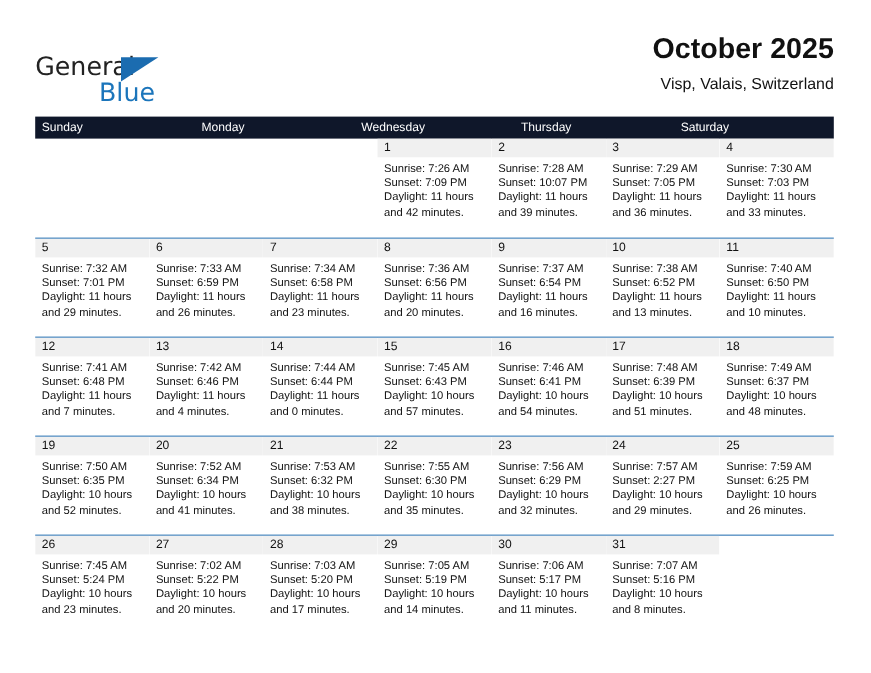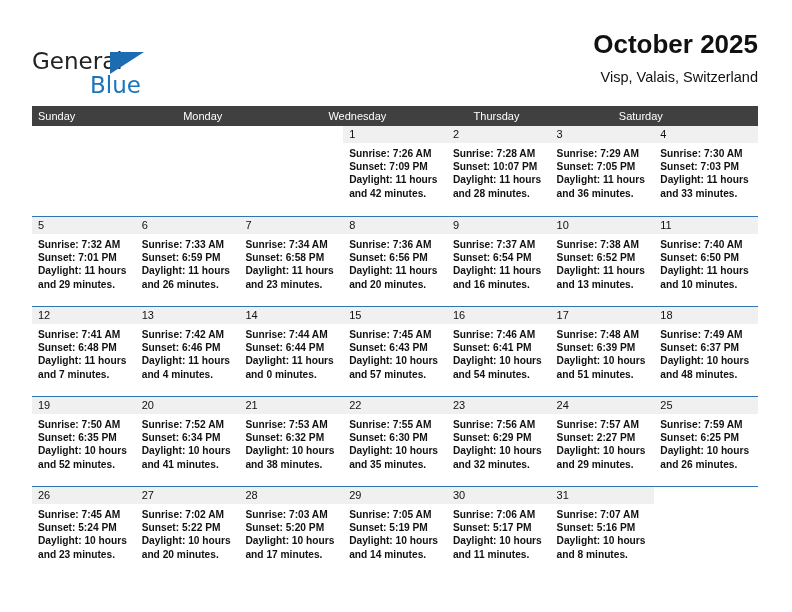--- a/index.html
+++ b/index.html
@@ -89,21 +89,21 @@
 
   
   .calendar {
     position: absolute;
     left: 32px;
     top: 106px;
     width: 726px;
   }
   .weekday-row {
     display: flex;
-    background: #404040;
+    background: #0f172a;
     height: 20px;
   }
   .weekday {
     flex: 1 1 0;
     color: #ffffff;
     font-size: 11px;
     line-height: 20px;
     padding-left: 6px;
     box-sizing: border-box;
     white-space: nowrap;
@@ -133,21 +133,20 @@
     box-sizing: border-box;
   }
   .day-cell.blank .day-number-strip {
     background: transparent;
   }
   .day-info {
     padding: 4px 8px 0 6px;
     font-size: 10.2px;
     line-height: 13.2px;
     color: #111111;
-    font-weight: bold;
   }
   .day-info div {
     white-space: nowrap;
   }
 </style>
 </head>
 <body>
 
 <div class="page">
 
@@ -193,21 +192,21 @@
               <div>Daylight: 11 hours</div>
               <div>and 42 minutes.</div>
             </div>
           </div>
           <div class="day-cell">
             <div class="day-number-strip">2</div>
             <div class="day-info">
               <div>Sunrise: 7:28 AM</div>
               <div>Sunset: 10:07 PM</div>
               <div>Daylight: 11 hours</div>
-              <div>and 28 minutes.</div>
+              <div>and 39 minutes.</div>
             </div>
           </div>
           <div class="day-cell">
             <div class="day-number-strip">3</div>
             <div class="day-info">
               <div>Sunrise: 7:29 AM</div>
               <div>Sunset: 7:05 PM</div>
               <div>Daylight: 11 hours</div>
               <div>and 36 minutes.</div>
             </div>

